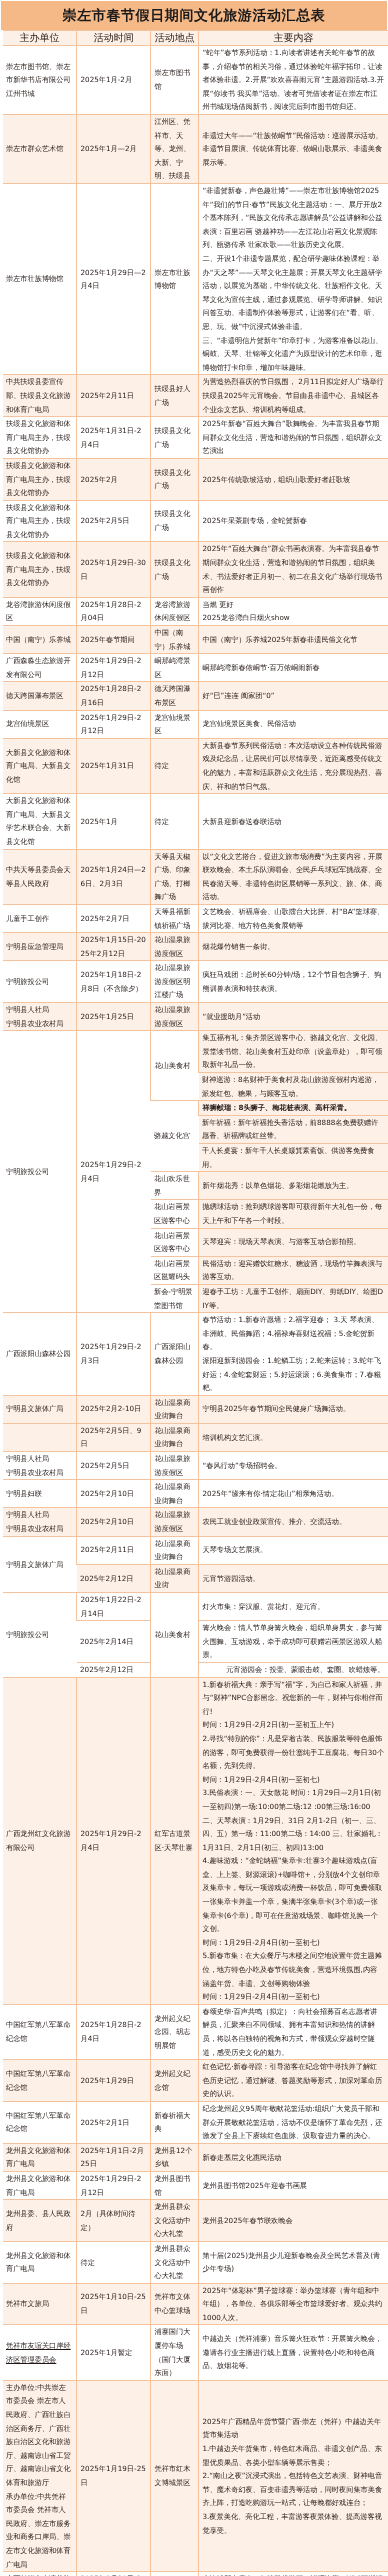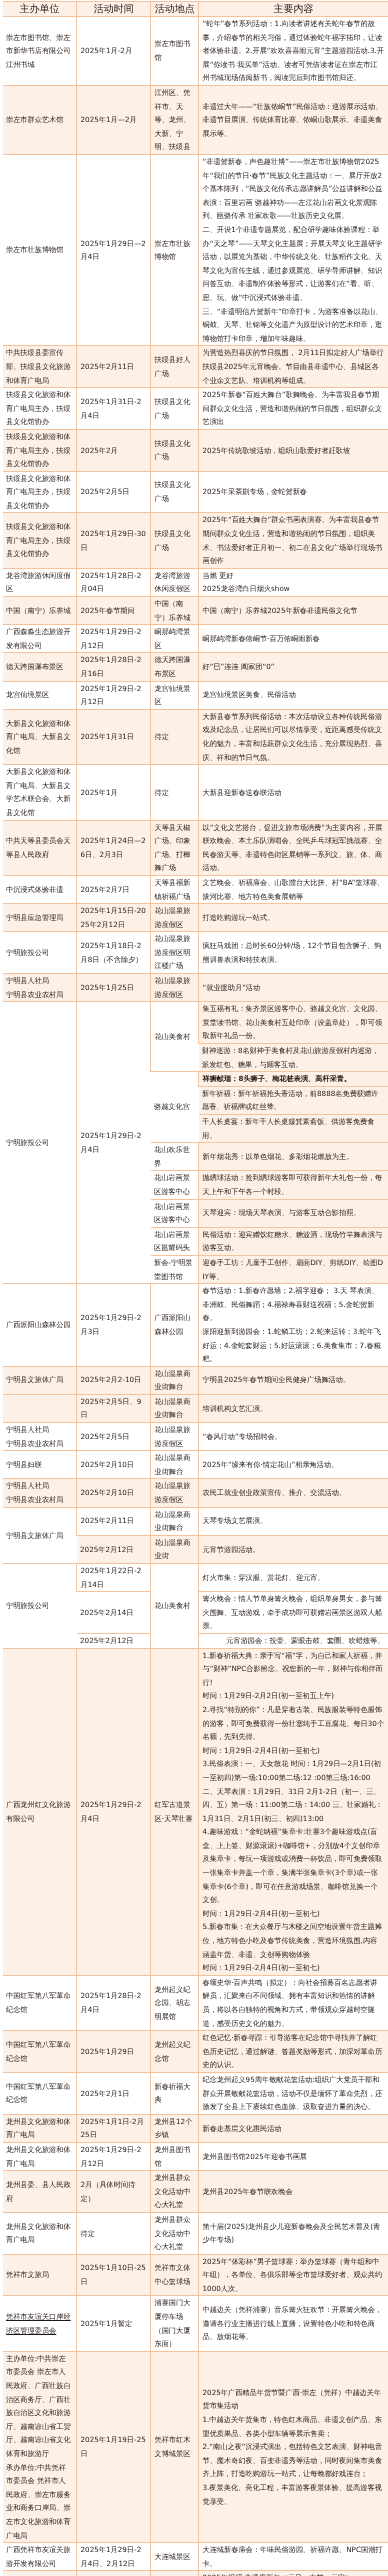--- a/index.html
+++ b/index.html
@@ -18,20 +18,21 @@
   }
   th { background: #fdf0e7; font-weight: normal; text-align: center; font-size: 10px; line-height: 14px; }
   td + td, th + th { border-left: 0.6px solid #f5c29e; }
   tr.shade td { background: #fdf0e7; }
   td.c4 { white-space: pre-line; }
 </style>
 </head>
 <body>
 
 <div class="sheet">
+  <div class="title-bar">崇左市春节假日期间文化旅游活动汇总表</div>
   <table>
     <colgroup>
         <col class="c1">
         <col class="c2">
         <col class="c3">
         <col class="c4">
       </colgroup>
     <thead>
       <tr>
         <th>主办单位</th>
@@ -134,30 +135,30 @@
           <td style="white-space: pre-line;">待定</td>
           <td class="c4" style="white-space: pre-line;">大新县迎新春送春联活动</td>
         </tr>
         <tr class="shade">
           <td style="white-space: pre-line;">中共天等县委员会天等县人民政府</td>
           <td style="white-space: pre-line;">2025年1月24日—26日、2月3日</td>
           <td style="white-space: pre-line;">天等县天椒广场、印象广场、打榔舞广场</td>
           <td class="c4" style="white-space: pre-line;">以“文化文艺搭台，促进文旅市场消费”为主要内容，开展联欢晚会、本土乐队演唱会、全民乒乓球冠军挑战赛、全民春游天等、非遗特色街区展销等一系列文、旅、体、商活动。</td>
         </tr>
         <tr>
-          <td style="white-space: pre-line;">中沉浸式体验非遗</td>
+          <td style="white-space: pre-line;">儿童手工创作</td>
           <td style="white-space: pre-line;">2025年2月7日</td>
           <td style="white-space: pre-line;">天等县福新镇祈福广场</td>
           <td class="c4" style="white-space: pre-line;">文艺晚会、祈福庙会、山歌擂台大比拼、村“BA”篮球赛、拔河比赛、地方特色美食展销等</td>
         </tr>
         <tr class="shade">
           <td style="white-space: pre-line;">宁明县应急管理局</td>
           <td style="white-space: pre-line;">2025年1月15日-2025年2月12日</td>
           <td style="white-space: pre-line;">花山温泉旅游度假区</td>
-          <td class="c4" style="white-space: pre-line;">打造吃购游玩一站式。</td>
+          <td class="c4" style="white-space: pre-line;">烟花爆竹销售一条街。</td>
         </tr>
         <tr>
           <td style="white-space: pre-line;">宁明旅投公司</td>
           <td style="white-space: pre-line;">2025年1月18日-2月8日（不含除夕）</td>
           <td style="white-space: pre-line;">花山温泉旅游度假区明江楼广场</td>
           <td class="c4" style="white-space: pre-line;">疯狂马戏团：总时长60分钟/场，12个节目包含狮子、狗熊训兽表演和特技表演。</td>
         </tr>
         <tr class="shade">
           <td style="white-space: pre-line;">宁明县人社局
 宁明县农业农村局</td>

